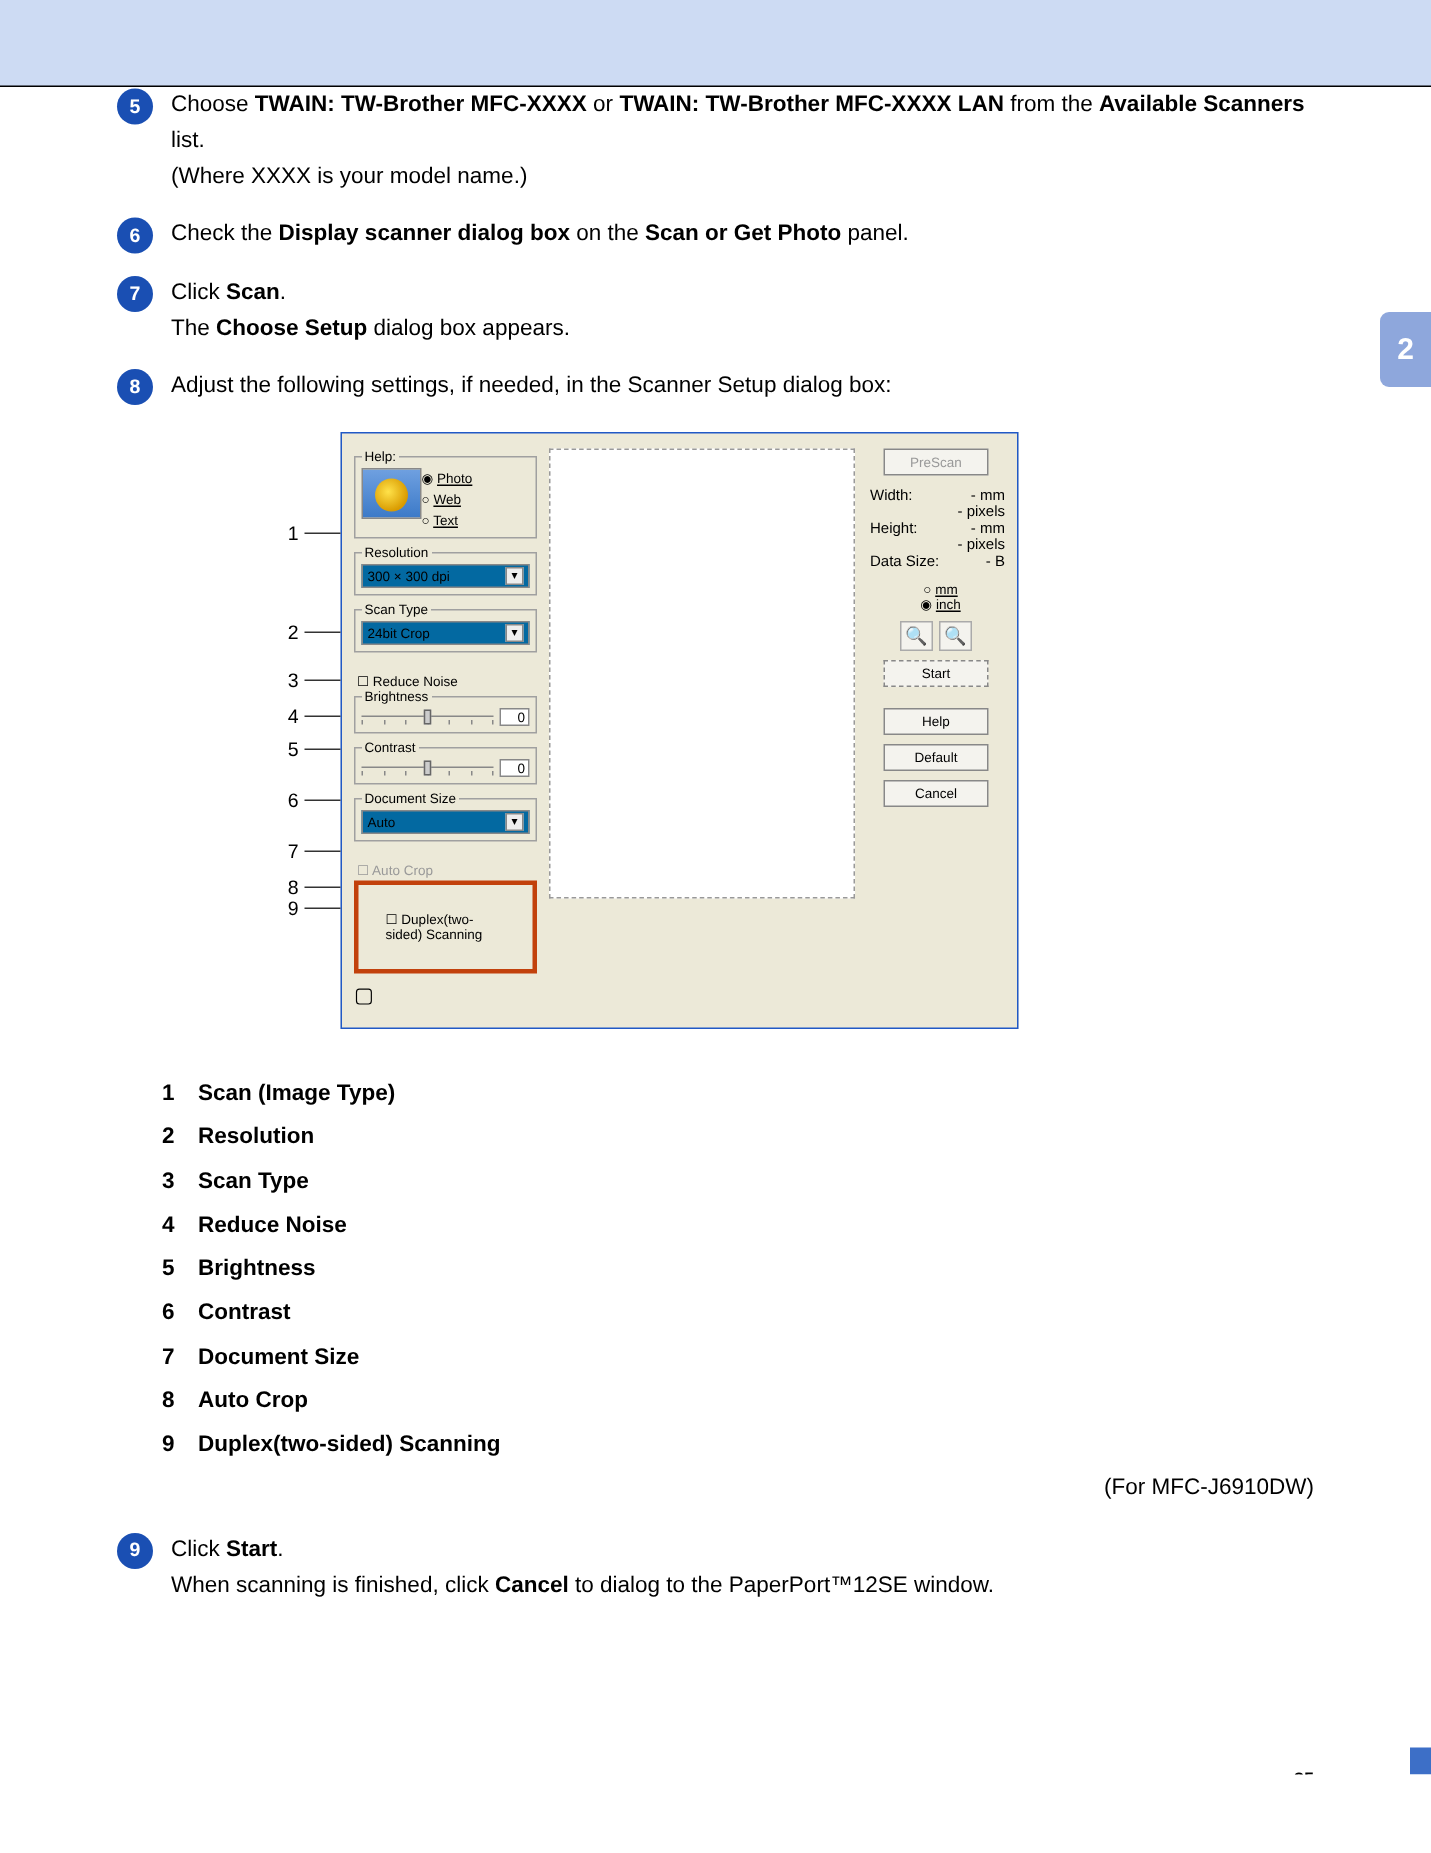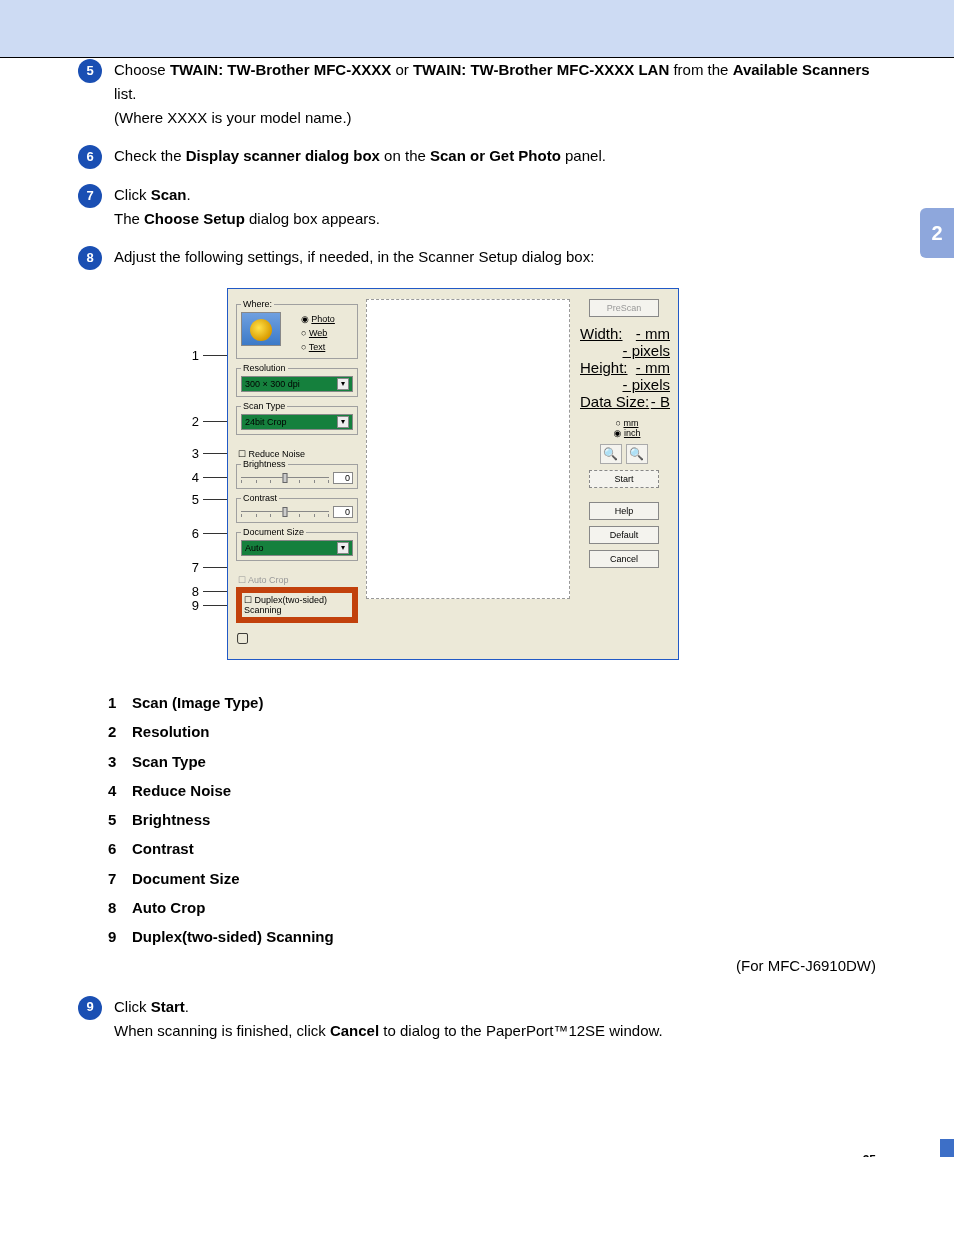--- a/index.html
+++ b/index.html
@@ -130,21 +130,21 @@
   .col-right { width: 92px; text-align: center; }
   fieldset.grp {
     border: 1px solid #a0a0a0;
     margin: 0 0 4px 0;
     padding: 3px 4px 4px 4px;
   }
   fieldset.grp legend {
     font-size: 9px;
     padding: 0 2px;
   }
-  .scan-grp { display: flex; gap: 20px; }
+  .scan-grp { display: flex; gap: 0; }
   .thumb {
     width: 40px; height: 34px;
     border: 1px solid #888;
     background: linear-gradient(#6fa0e0, #3c7ac8);
     position: relative;
     overflow: hidden;
   }
   .thumb::after {
     content: "";
     position: absolute;
@@ -152,21 +152,21 @@
     width: 22px; height: 22px;
     border-radius: 50%;
     background: radial-gradient(circle at 40% 40%, #ffe24a, #d99b00 70%);
   }
   .radio-col label { display: block; line-height: 14px; }
   .select {
     width: 100%;
     height: 16px;
     line-height: 14px;
     border: 1px solid #888;
-    background: #15803d;
+    background: #0369a1;
     padding: 0 3px;
     font-size: 9px;
     display: flex;
     justify-content: space-between;
     align-items: center;
   }
   .select .arr {
     width: 12px; height: 12px;
     background: #eee;
     border: 1px solid #888;
@@ -224,24 +224,23 @@
     width: 70px;
     margin: 0 auto 6px auto;
     border: 1px solid #888;
     background: #f4f3ee;
     padding: 3px 0;
     font-size: 9px;
     text-align: center;
   }
   .btn.dashed { border-style: dashed; }
   .infotable {
-    font-size: 15px;
+    font-size: 10px;
     text-align: right;
     margin: 8px 0 8px 2px;
-    text-decoration: underline;
   }
   .infotable div { display: flex; justify-content: space-between; }
   .unit-row label { display: block; text-align: center; margin-left: 6px; }
   .mag { display: flex; gap: 4px; justify-content: center; margin: 6px 0; }
   .magbtn {
     width: 22px; height: 20px;
     border: 1px solid #aaa;
     background: #f4f3ee;
     font-size: 12px;
     display: flex; align-items: center; justify-content: center;
@@ -349,21 +348,21 @@
       <div class="call" style="top:264px;">
           <span class="n">9</span>
           <span class="line"></span>
         </div>
     </div>
 
     <div class="scanner-dialog">
       <div class="dlg-body">
         <div class="col-left">
           <fieldset class="grp">
-            <legend>Where:</legend>
+            <legend>Help:</legend>
             <div class="scan-grp">
               <div class="thumb"></div>
               <div class="radio-col">
                 <label>◉ <u>Photo</u></label>
                 <label>○ <u>Web</u></label>
                 <label>○ <u>Text</u></label>
               </div>
             </div>
           </fieldset>
 
@@ -425,21 +424,21 @@
 
           <fieldset class="grp">
             <legend>Document Size</legend>
             <div class="select">
                 <span>Auto</span>
                 <span class="arr">▾</span>
               </div>
           </fieldset>
 
           <div class="checkrow dis">☐ <span>Auto Crop</span></div>
-          <div class="checkrow" style="border:6px solid #c2410c; padding:2px; margin-top:2px;">☐ <span>Duplex(two-sided) Scanning</span></div>
+          <div class="checkrow" style="border:3px solid #c2410c; padding:18px; margin-top:2px;">☐ <span>Duplex(two-sided) Scanning</span></div>
           <div style="margin-top:6px; font-size:14px;">▢</div>
         </div>
 
         <div class="col-mid"></div>
 
         <div class="col-right">
           <span class="btn dis">PreScan</span>
           <div class="infotable">
             <div>
                 <span>Width:</span>

